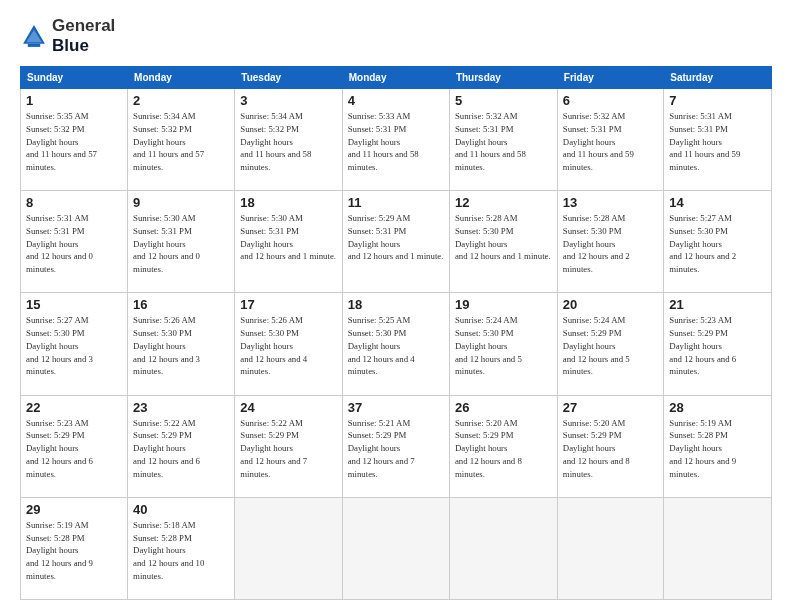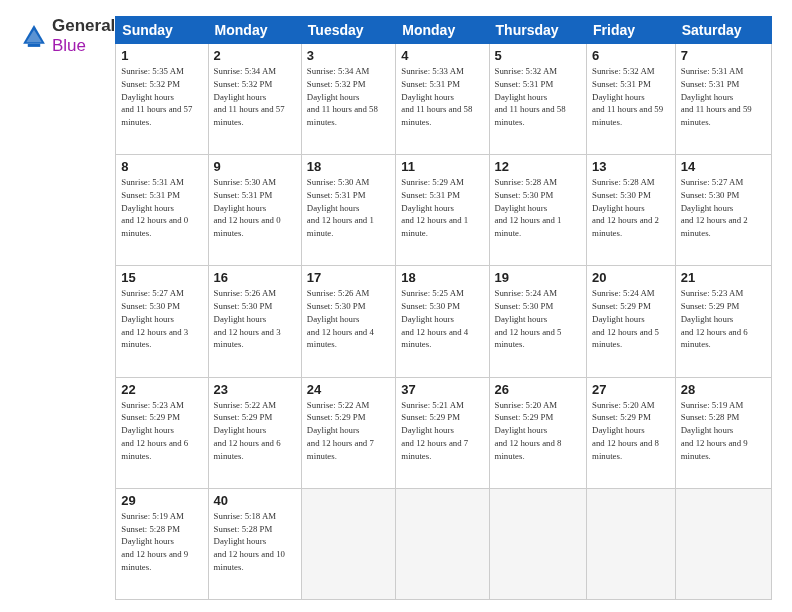--- a/index.html
+++ b/index.html
@@ -8,21 +8,21 @@
       background: #fff;
       width: 792px;
       height: 612px;
       overflow: hidden;
     }
     .page {
       width: 792px;
       height: 612px;
       padding: 16px 20px 12px 20px;
       display: flex;
-      flex-direction: row;
+      flex-direction: column;
     }
     .header {
       display: flex;
       justify-content: space-between;
       align-items: flex-start;
       margin-bottom: 10px;
     }
     .logo {
       display: flex;
       align-items: center;
@@ -51,21 +51,21 @@
       border-collapse: collapse;
       flex: 1;
       font-size: 9.5px;
     }
     .calendar thead tr th {
       background: #1565c0;
       color: #fff;
       font-weight: bold;
       text-align: left;
       padding: 5px 6px;
-      font-size: 14px;
+      font-size: 10px;
       border: 1px solid #1565c0;
     }
     .calendar tbody tr td {
       border: 1px solid #ccc;
       vertical-align: top;
       padding: 4px 5px;
       width: 113px;
       min-height: 70px;
       height: 74px;
       color: #222;
@@ -93,21 +93,21 @@
 <div class="page">
   <div class="header">
     <div class="logo">
       <svg class="logo-icon" viewBox="0 0 36 36">
         <polygon points="18,4 32,28 4,28" fill="#1565c0"></polygon>
         <polygon points="18,10 28,26 8,26" fill="#fff" opacity="0.3"></polygon>
         <rect x="10" y="28" width="16" height="4" fill="#1565c0"></rect>
       </svg>
       <div>
         <span style="font-size:17px;font-weight:bold;color:#333;">General</span><br>
-        <span style="font-size:17px;font-weight:normal;color:#a21caf;">Blue</span>
+        <span style="font-size:17px;font-weight:bold;color:#0f172a;">Blue</span>
       </div>
     </div>
     <div class="title-block">
       <h1></h1>
       <h2></h2>
     </div>
   </div>
 
   <table class="calendar">
     <thead>

